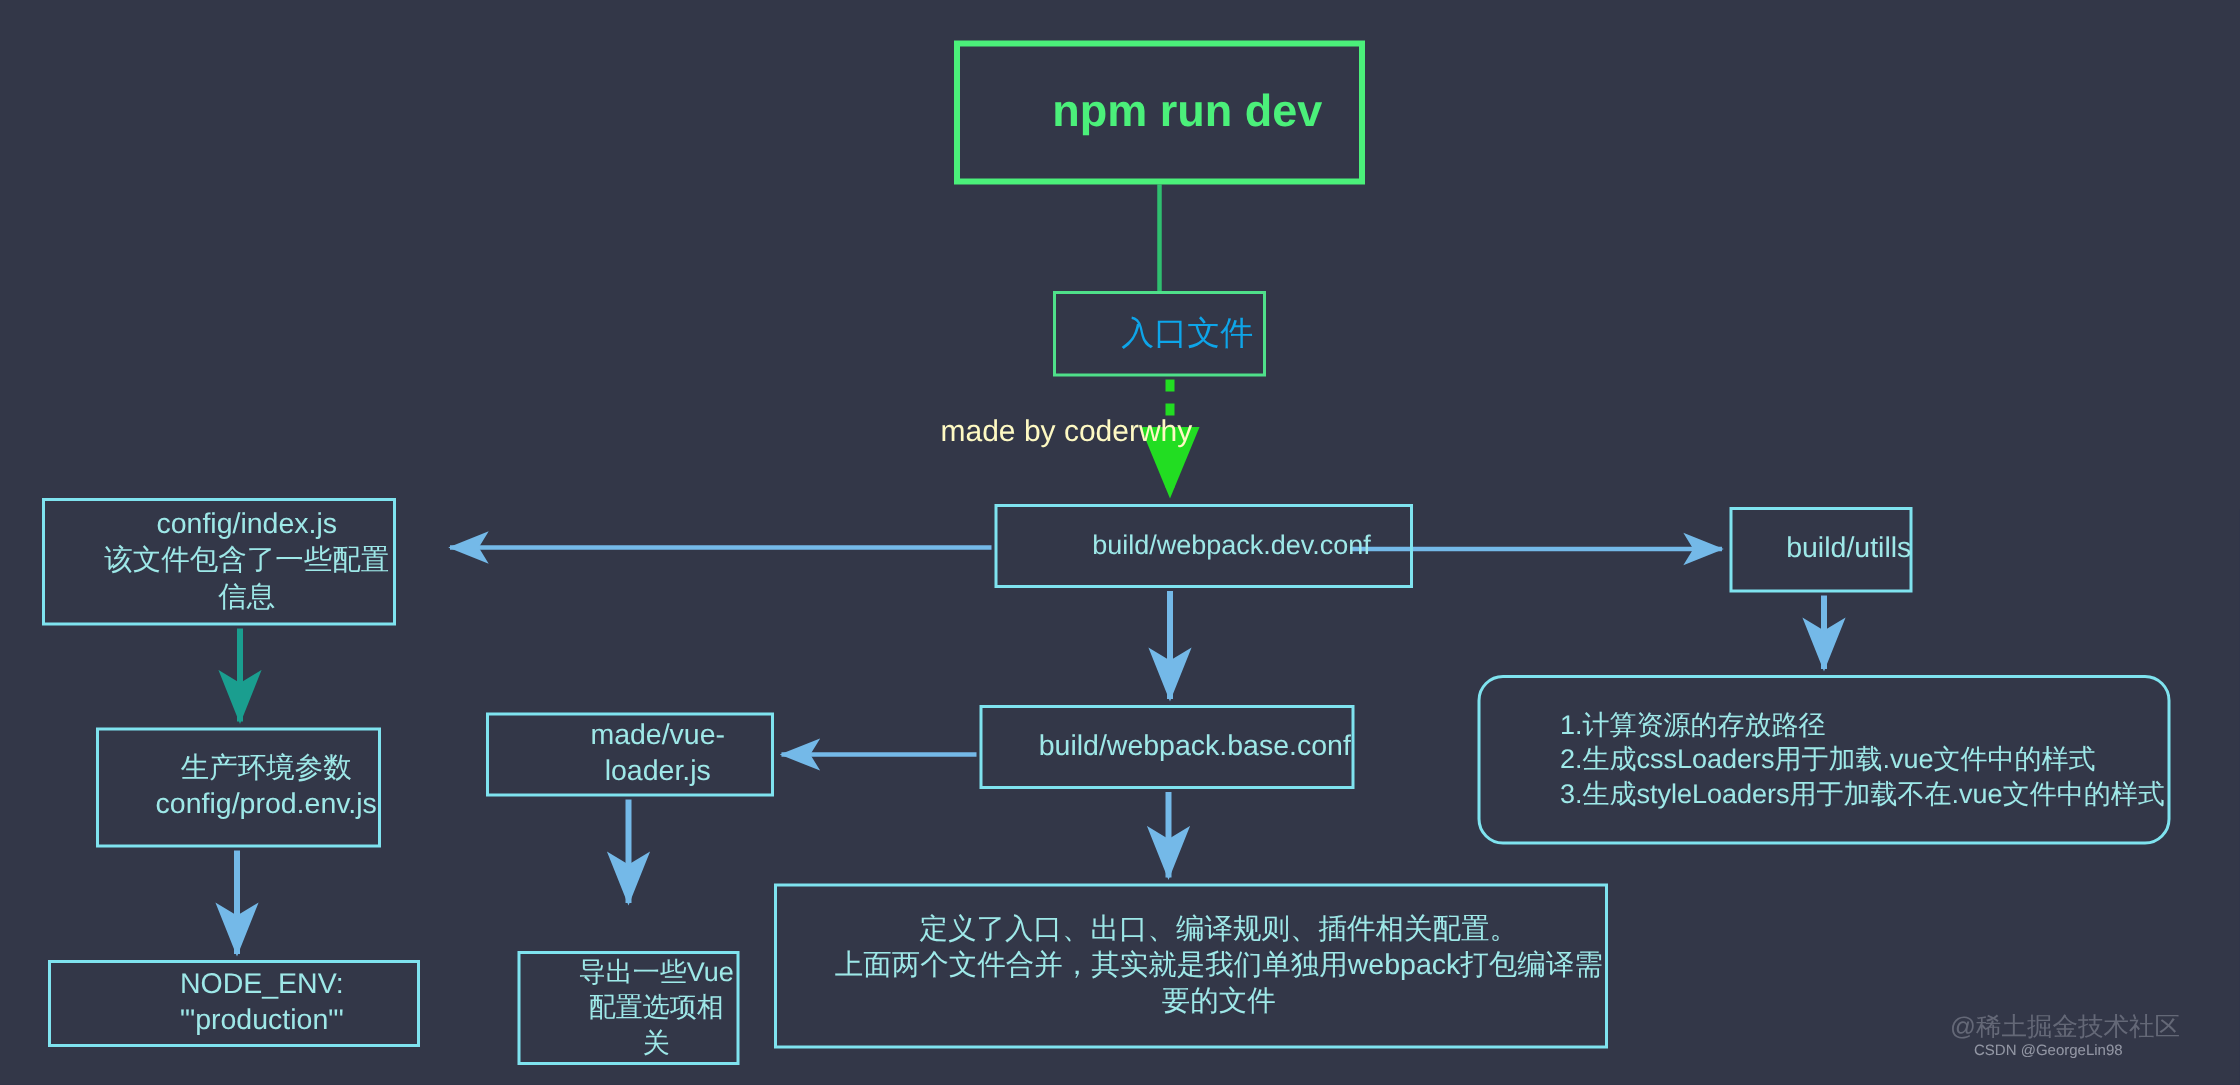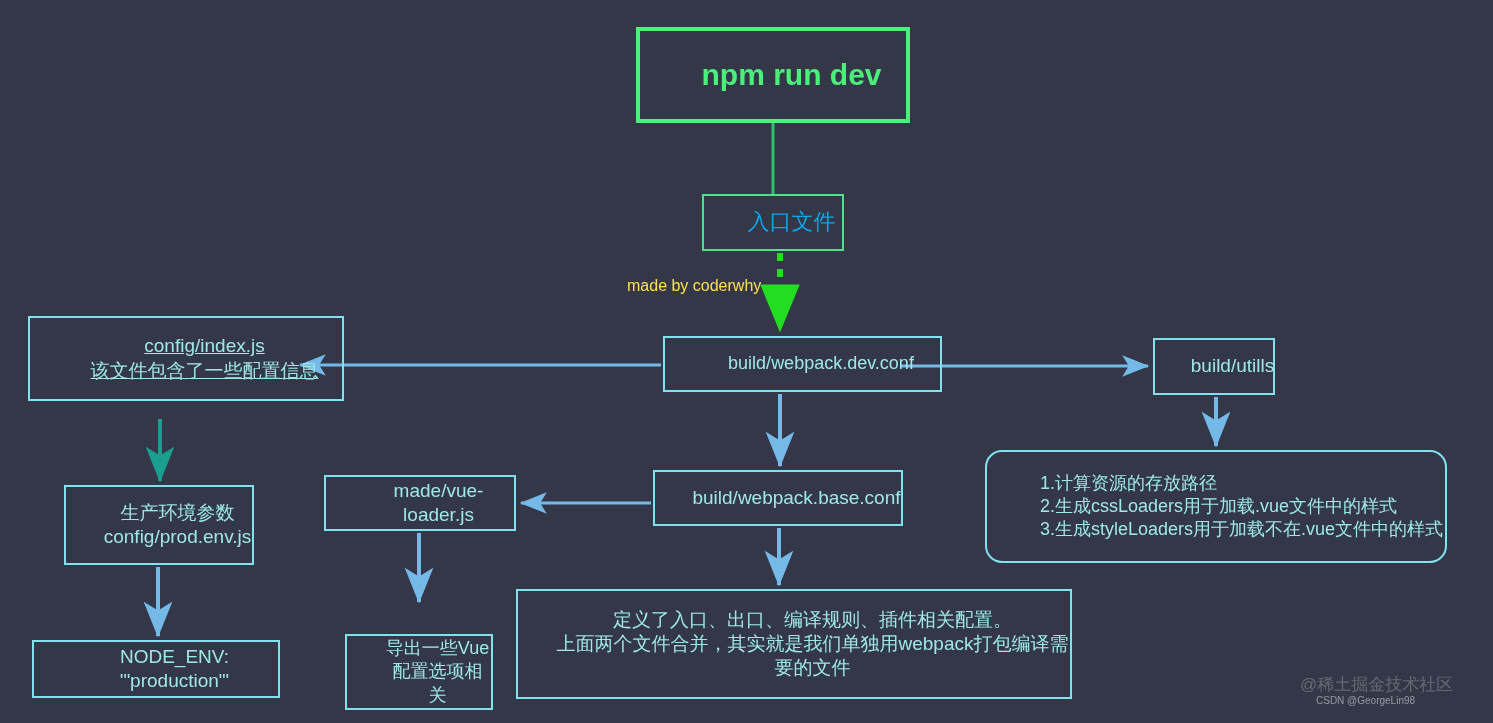--- a/index.html
+++ b/index.html
@@ -42,22 +42,22 @@
     border: 4px solid #4bf07a;
     color: #4bf07a;
     font-weight: bold;
   }
   .node-green-thin {
     border: 2px solid #4fe08a;
     color: #0ea5e9;
   }
   .label-note {
     position: absolute;
-    color: #fde047;
-    font-size: 16px;
+    color: #fef9c3;
+    font-size: 20px;
     z-index: 3;
     white-space: nowrap;
   }
   .wm {
     position: absolute;
     white-space: nowrap;
     z-index: 5;
     color: rgba(215,220,230,0.30);
     font-size: 17px;
   }
@@ -133,21 +133,21 @@
   </div>
 
   <div class="node node-green-thin" style="left:702px; top:194px; width:142px; height:57px; font-size:22px;">
     <span class="txt">入口文件</span>
   </div>
 
   <div class="node" style="left:663px; top:336px; width:279px; height:56px; font-size:18px;">
     <span class="txt">build/webpack.dev.conf</span>
   </div>
 
-  <div class="node" style="left:28px; top:316px; width:316px; height:85px; font-size:19px;text-decoration:underline;">
+  <div class="node" style="left:28px; top:332px; width:236px; height:85px; font-size:19px;">
     <span class="txt">config/index.js
 该文件包含了一些配置信息</span>
   </div>
 
   <div class="node" style="left:1153px; top:338px; width:122px; height:57px; font-size:19px;">
     <span class="txt">build/utills</span>
   </div>
 
   <div class="node" style="left:64px; top:485px; width:190px; height:80px; font-size:19px;">
     <span class="txt">生产环境参数

